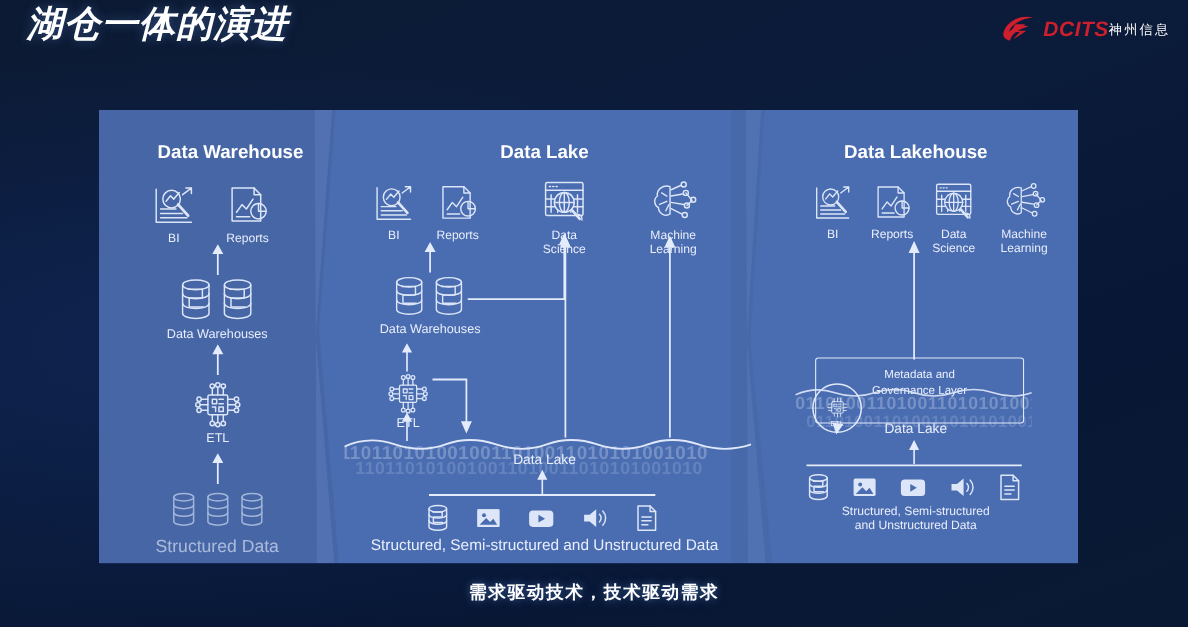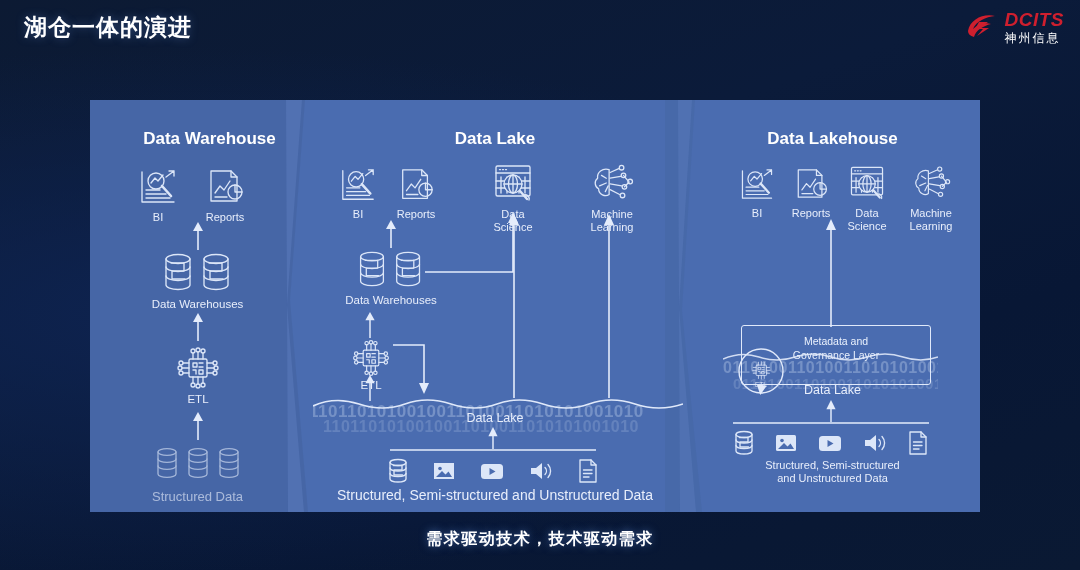--- a/index.html
+++ b/index.html
@@ -8,28 +8,29 @@
     font-family:"Liberation Sans","DejaVu Sans",sans-serif;
     background:
       radial-gradient(ellipse at 18% 55%, #0e2350 0%, rgba(14,35,80,0) 60%),
       linear-gradient(160deg,#0c1a33 0%,#0b1b3a 38%,#081735 70%,#0a1933 100%);
     position:relative;
   }
   .slide{position:absolute;inset:0;}
 
   
   .title{
-    position:absolute;left:24px;top:12px;
-    font-size:23px;font-weight:bold;color:#ffffff;
+    position:absolute;left:24px;top:0;
+    font-size:33px;font-weight:bold;color:#ffffff;
     letter-spacing:1px;
     text-shadow:0 0 10px rgba(120,170,255,.35);
+    font-style:italic;
   }
   .logo{position:absolute;right:16px;top:9px;display:flex;align-items:center;gap:5px;}
   .logo-mark{width:36px;height:36px;position:relative;flex:0 0 auto;}
-  .logo-text{display:flex;flex-direction:column;line-height:1;}
+  .logo-text{display:flex;flex-direction:row;line-height:1;}
   .logo-en{font-size:19px;font-weight:bold;color:#cf1f2e;font-style:italic;letter-spacing:.5px;}
   .logo-cn{font-size:12px;color:#ffffff;letter-spacing:2px;margin-top:3px;}
 
   
   .panel{
     position:absolute;left:90px;top:100px;width:890px;height:412px;
     background:#4a6cb0;
     overflow:hidden;
   }
   .panel-shade{position:absolute;inset:0;}
@@ -197,21 +198,21 @@
             <path d="M5 7 L5 29 A9 3.4 0 0 0 23 29 L23 7"></path>
             <path d="M5 14 A9 3.4 0 0 0 23 14 M5 21 A9 3.4 0 0 0 23 21"></path>
             <ellipse cx="45" cy="7" rx="9" ry="3.4"></ellipse>
             <path d="M36 7 L36 29 A9 3.4 0 0 0 54 29 L54 7"></path>
             <path d="M36 14 A9 3.4 0 0 0 54 14 M36 21 A9 3.4 0 0 0 54 21"></path>
             <ellipse cx="76" cy="7" rx="9" ry="3.4"></ellipse>
             <path d="M67 7 L67 29 A9 3.4 0 0 0 85 29 L85 7"></path>
             <path d="M67 14 A9 3.4 0 0 0 85 14 M67 21 A9 3.4 0 0 0 85 21"></path>
           </g>
         </svg>
-        <div class="lbl" style="font-size:13px;margin-top:6px;">Structured Data</div>
+        <div class="lbl" style="font-size:16px;margin-top:6px;">Structured Data</div>
       </div>
     </div>
 
     <div class="col" style="left:215px;width:380px;">
       <div class="col-head" style="top:29px;font-size:17px;">Data Lake</div>
 
       <div class="node" style="left:25px;top:66px;width:56px;">
         <svg width="42" height="38" viewBox="0 0 44 40">
           <g class="ico">
             <path d="M6 5 L6 35 L38 35"></path>

